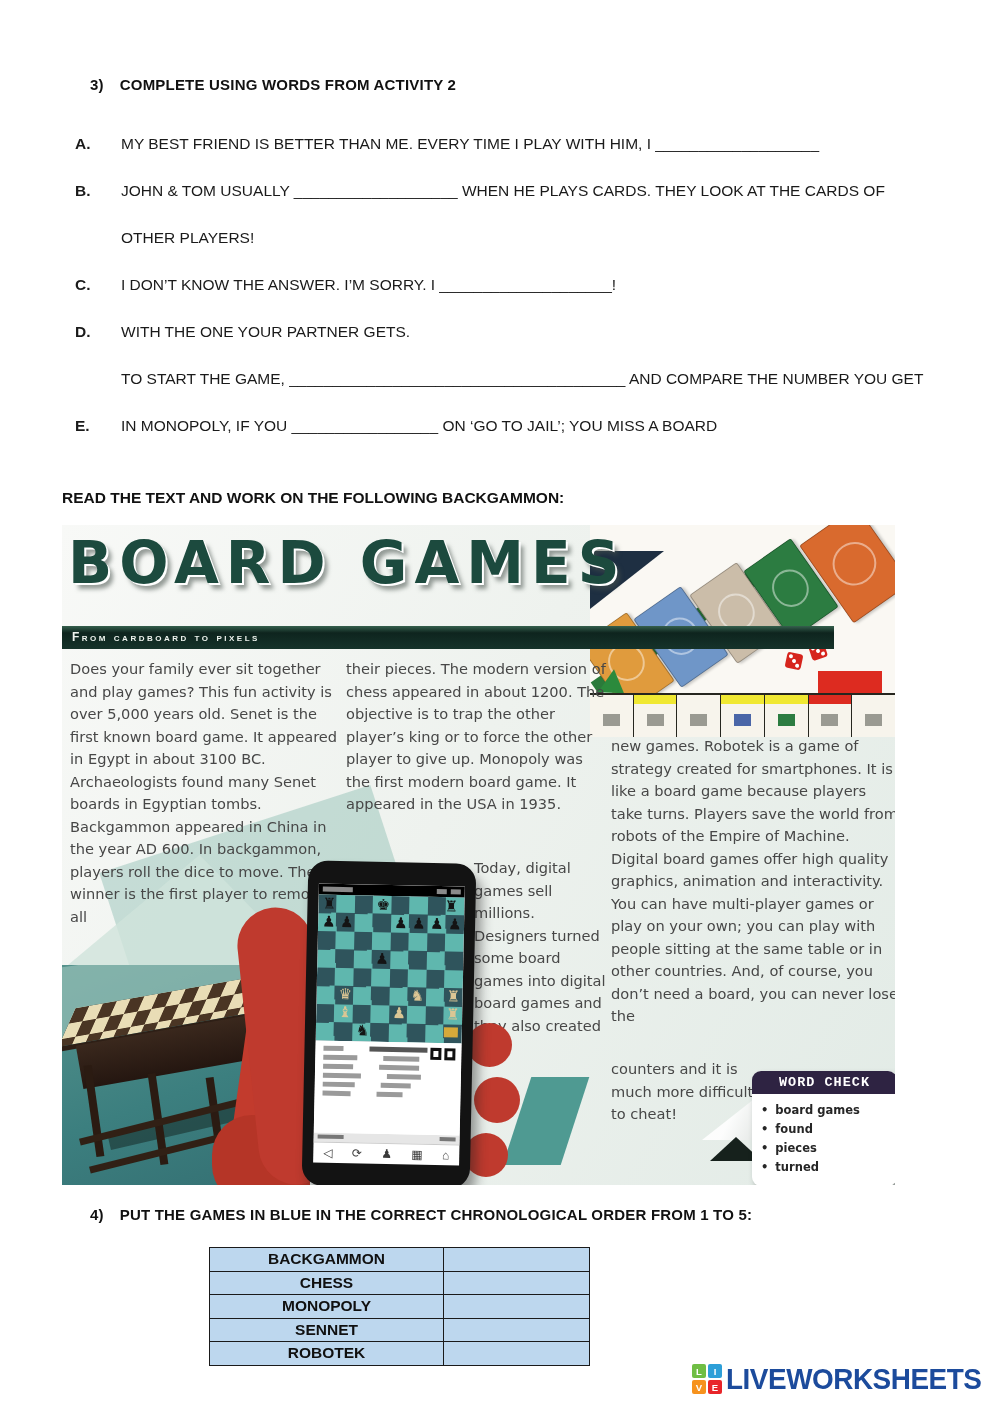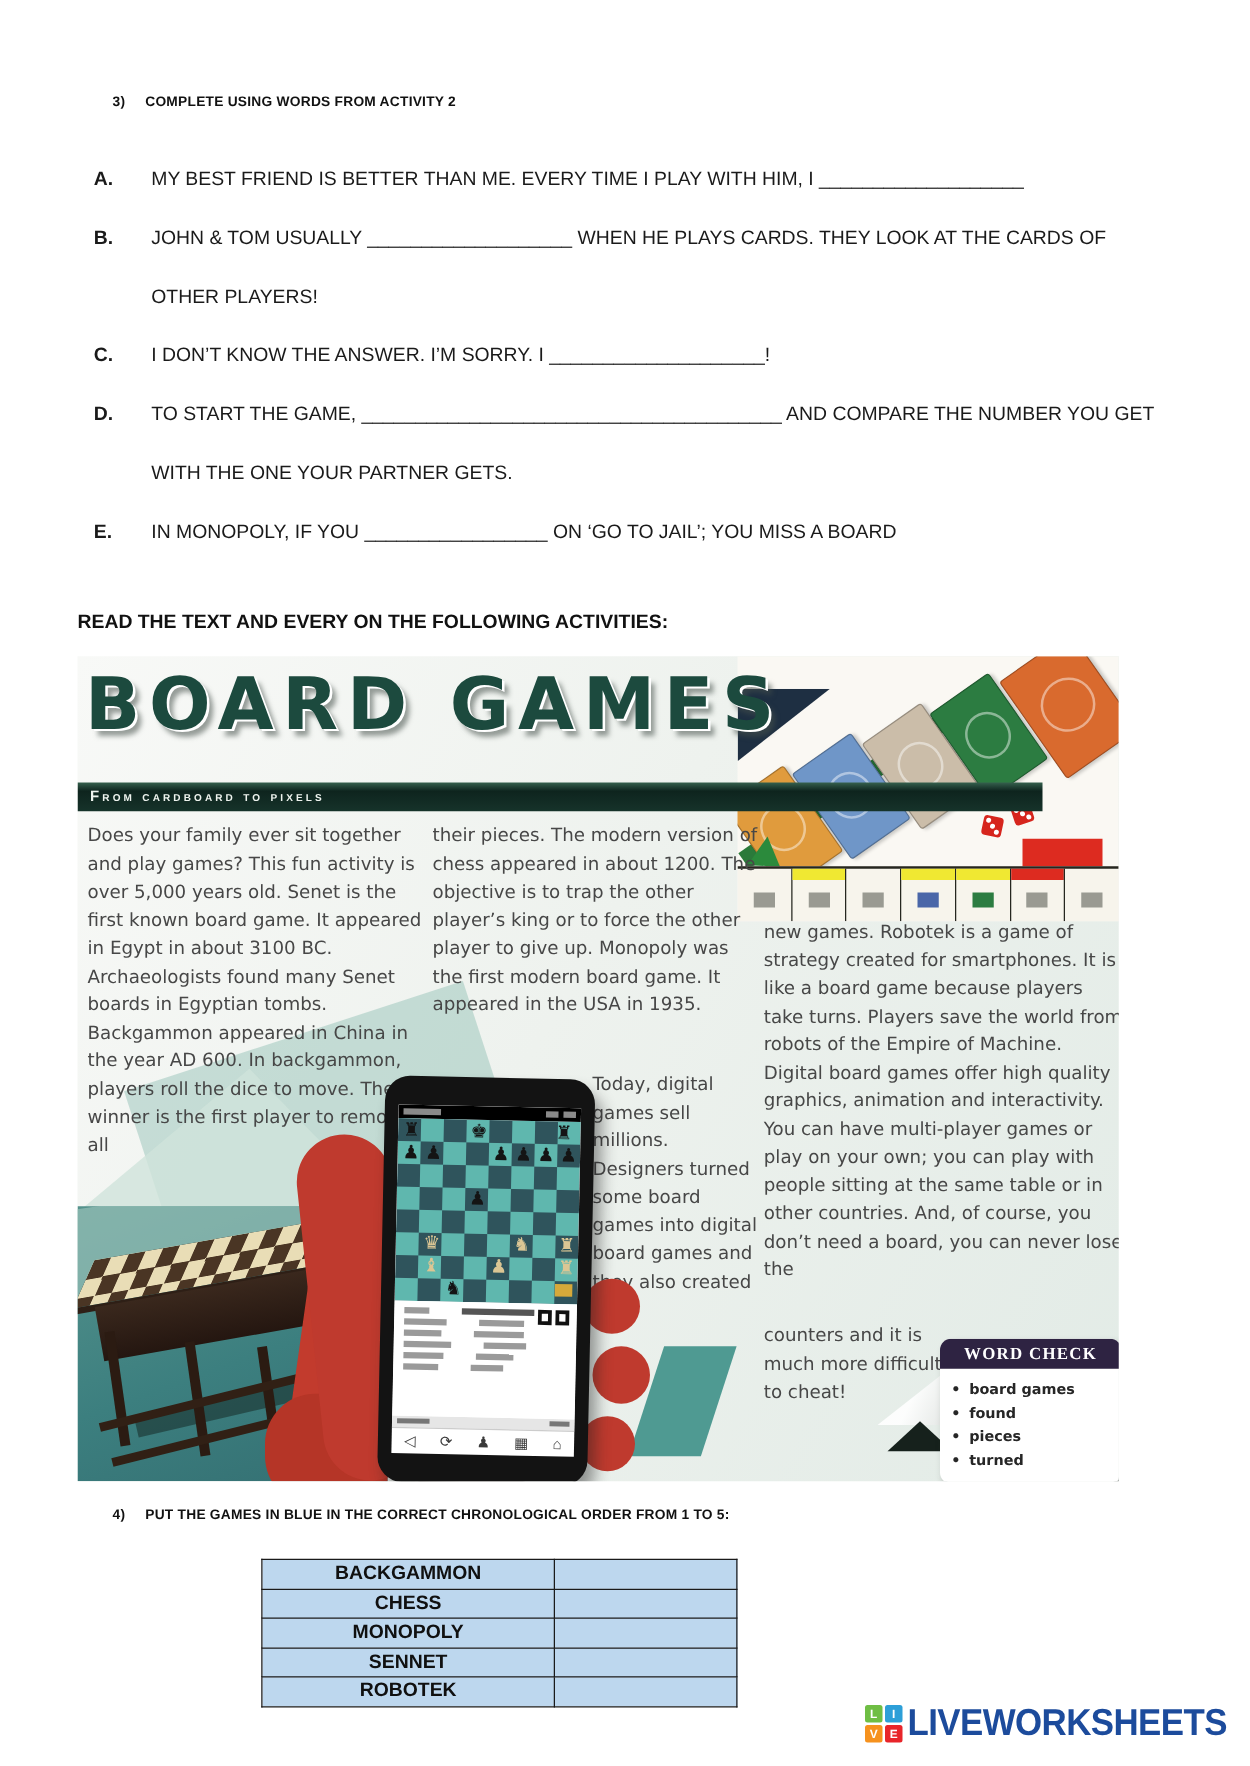--- a/index.html
+++ b/index.html
@@ -1,20 +1,20 @@
 <!DOCTYPE html>
 <html><head>
 <meta charset="utf-8">
 <style>
   * { margin:0; padding:0; box-sizing:border-box; }
   body { background:#ffffff; font-family:"Liberation Sans", sans-serif; }
   .page { position:relative; width:1000px; height:1413px; background:#ffffff; overflow:hidden; }
 
   
-  .ex-heading { position:absolute; font-weight:bold; font-size:11px; color:#111; letter-spacing:.2px; }
+  .ex-heading { position:absolute; font-weight:bold; font-size:15px; color:#111; letter-spacing:.2px; }
   .ex-heading .num { margin-right:16px; }
 
   
   .items { position:absolute; left:75px; top:120px; width:875px; font-size:15.5px; color:#1a1a1a; }
   .item { position:relative; line-height:47px; }
   .item .lbl { position:absolute; left:0; top:0; font-weight:bold; }
   .item .txt { margin-left:46px; }
 
   
   .read-heading { position:absolute; left:62px; top:489px; font-weight:bold; font-size:15.5px; color:#111; }
@@ -75,21 +75,21 @@
   .red-block { position:absolute; left:228px; top:146px; width:64px; height:24px; background:#dd2b20; }
   .green-arrow { position:absolute; left:14px; top:148px; width:0; height:0;
            border-top:14px solid transparent; border-bottom:14px solid transparent;
            border-left:22px solid #2b8a3c; transform:rotate(35deg); }
 
   
   .wordcheck { position:absolute; left:690px; top:546px; width:145px; background:#ffffff;
            border-radius:9px; box-shadow:4px 5px 7px rgba(40,45,42,.45); overflow:hidden; }
   .wc-head { background:#2e2342; color:#ffffff; font-weight:bold; font-size:13.5px;
            letter-spacing:1px; text-align:center; padding:4px 0;
-           font-family:Liberation Serif, serif; }
+           font-family:Liberation Mono, monospace; }
   .wc-body { padding:7px 9px 9px 9px; }
   .wc-item { font-family:"DejaVu Sans", sans-serif; font-weight:bold; font-size:11.5px;
            color:#262626; line-height:19px; }
   .wc-item .dot { margin-right:7px; }
 
   
   .senet { position:absolute; left:0; top:440px; width:248px; height:220px; overflow:hidden;
            background:linear-gradient(160deg,#55928c 0%,#3c7f7f 55%,#346f72 100%); }
   .senet .lightwedge { position:absolute; left:-20px; top:-10px; width:220px; height:70px;
            background:#9cc4bb; opacity:.65; transform:rotate(-8deg); }
@@ -160,30 +160,30 @@
       <span class="lbl">B.</span>
       <div class="txt">JOHN &amp; TOM USUALLY ___________________ WHEN HE PLAYS CARDS. THEY LOOK AT THE CARDS OF</div>
       <div class="txt">OTHER PLAYERS!</div>
     </div>
     <div class="item">
       <span class="lbl">C.</span>
       <div class="txt">I DON’T KNOW THE ANSWER. I’M SORRY. I ____________________!</div>
     </div>
     <div class="item">
       <span class="lbl">D.</span>
+      <div class="txt">WITH THE ONE YOUR PARTNER GETS.</div>
       <div class="txt">TO START THE GAME, _______________________________________  AND COMPARE THE NUMBER YOU GET</div>
-      <div class="txt">WITH THE ONE YOUR PARTNER GETS.</div>
     </div>
     <div class="item">
       <span class="lbl">E.</span>
       <div class="txt">IN MONOPOLY, IF YOU _________________ ON ‘GO TO JAIL’; YOU MISS A BOARD</div>
     </div>
   </div>
 
-  <div class="read-heading">READ THE TEXT AND EVERY ON THE FOLLOWING ACTIVITIES:</div>
+  <div class="read-heading">READ THE TEXT AND WORK ON THE FOLLOWING BACKGAMMON:</div>
 
   <div class="article">
 
     <div class="teal-band"></div>
     <div class="teal-wedge-left"></div>
     <div class="teal-para"></div>
     <div class="gray-beak"></div>
     <div class="black-tri"></div>
 
     <div class="monopoly">

